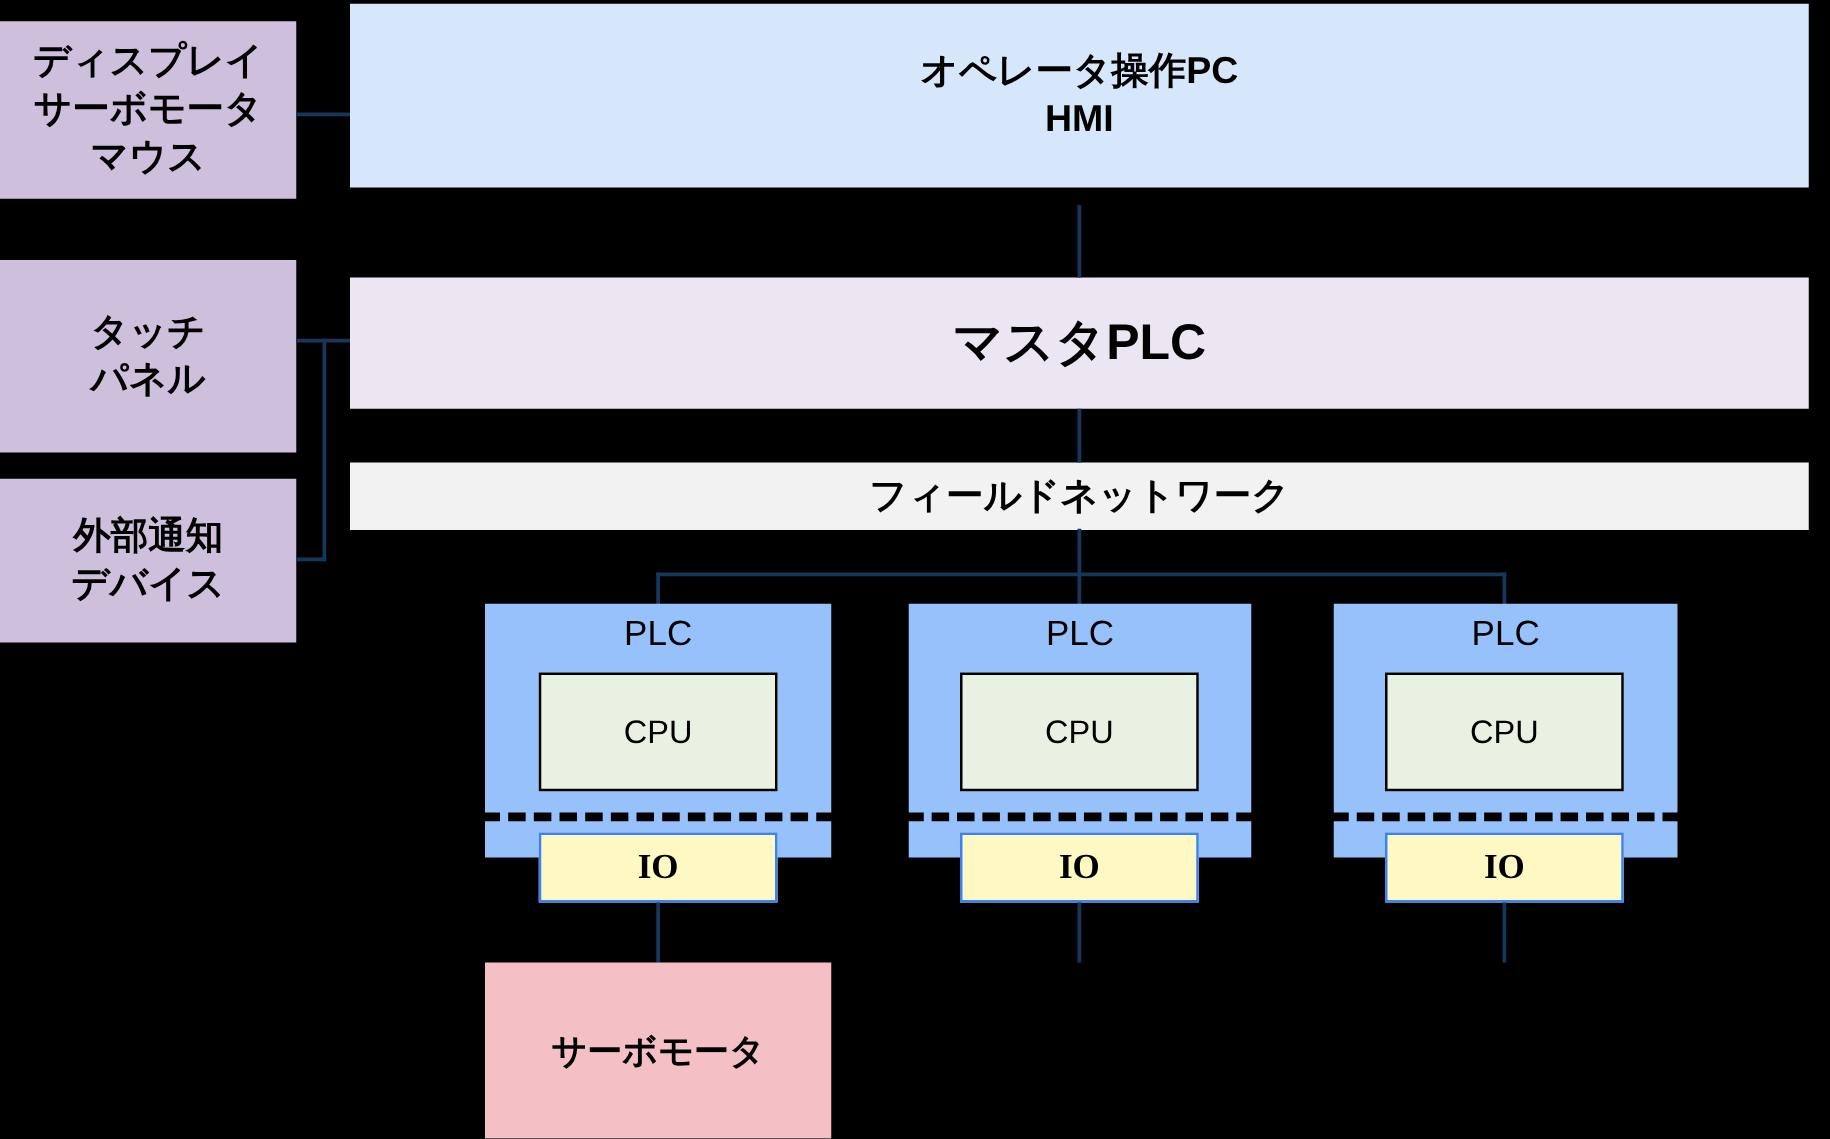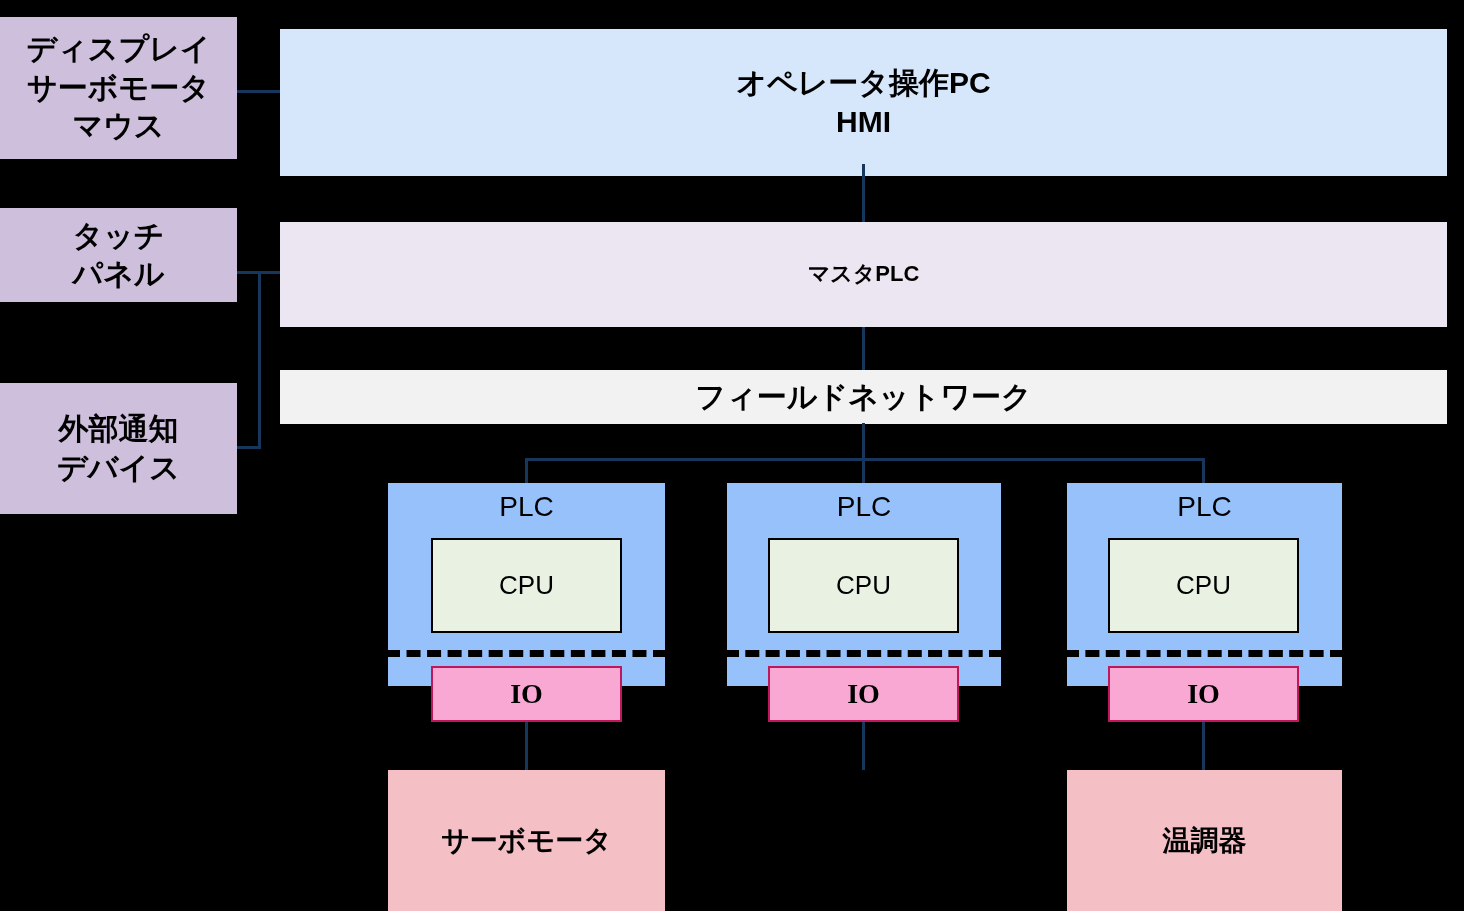--- a/index.html
+++ b/index.html
@@ -30,43 +30,43 @@
   .peripheral {
     background: #cebfdc;
     font-size: 30px;
   }
   .hmi {
     background: #d7e7fb;
     font-size: 30px;
   }
   .master {
     background: #ece5f2;
-    font-size: 22px;
+    font-size: 40px;
   }
   .fieldnet {
     background: #f2f2f2;
     font-size: 30px;
   }
   .plc {
     background: #96c1fb;
     font-size: 28px;
     align-items: flex-start;
     justify-content: center;
     padding-top: 6px;
     font-weight: normal;
   }
   .cpu {
     background: #e8f1e2;
     border: 2px solid #000000;
     font-size: 26px;
     font-weight: normal;
   }
   .io {
-    background: #f9a8d4;
-    border: 2px solid #be185d;
+    background: #fef9c3;
+    border: 2px solid #3b82f6;
     font-size: 28px;
     font-family: "Liberation Serif", "DejaVu Serif", serif;
     font-weight: bold;
   }
   .device {
     background: #f4c0c6;
     font-size: 28px;
   }
   .connector {
     position: absolute;
@@ -80,27 +80,27 @@
 </style>
 </head>
 <body>
 
 <div id="canvas">
 
   <div class="box peripheral" style="left:0px; top:17px; width:237px; height:142px;">ディスプレイ
 サーボモータ
 マウス</div>
 
-  <div class="box peripheral" style="left:0px; top:208px; width:237px; height:94px;">タッチ
+  <div class="box peripheral" style="left:0px; top:208px; width:237px; height:154px;">タッチ
 パネル</div>
 
   <div class="box peripheral" style="left:0px; top:383px; width:237px; height:131px;">外部通知
 デバイス</div>
 
-  <div class="box hmi" style="left:280px; top:29px; width:1167px; height:147px;">オペレータ操作PC
+  <div class="box hmi" style="left:280px; top:3px; width:1167px; height:147px;">オペレータ操作PC
 HMI</div>
 
   <div class="box master" style="left:280px; top:222px; width:1167px; height:105px;">マスタPLC</div>
 
   <div class="box fieldnet" style="left:280px; top:370px; width:1167px; height:54px;">フィールドネットワーク</div>
 
   <div class="connector" style="left:237px; top:90px; width:43px; height:3px;"></div>
 
   <div class="connector" style="left:237px; top:271px; width:24px; height:3px;"></div>
   <div class="connector" style="left:237px; top:446px; width:24px; height:3px;"></div>
@@ -127,15 +127,14 @@
   <div class="box cpu" style="left:768px; top:538px; width:191px; height:95px;">CPU</div>
   <div class="dashline" style="left:725px; top:650px; width:278px;"></div>
   <div class="box io" style="left:768px; top:666px; width:191px; height:56px;">IO</div>
   <div class="connector" style="left:862px; top:722px; width:3px; height:48px;"></div>
 
   <div class="box plc" style="left:1067px; top:483px; width:275px; height:203px;">PLC</div>
   <div class="box cpu" style="left:1108px; top:538px; width:191px; height:95px;">CPU</div>
   <div class="dashline" style="left:1065px; top:650px; width:279px;"></div>
   <div class="box io" style="left:1108px; top:666px; width:191px; height:56px;">IO</div>
   <div class="connector" style="left:1202px; top:722px; width:3px; height:48px;"></div>
-  <div class="box device" style="left:1067px; top:770px; width:275px; height:141px;">温調器</div>
 
 </div>
 
 </body></html>

